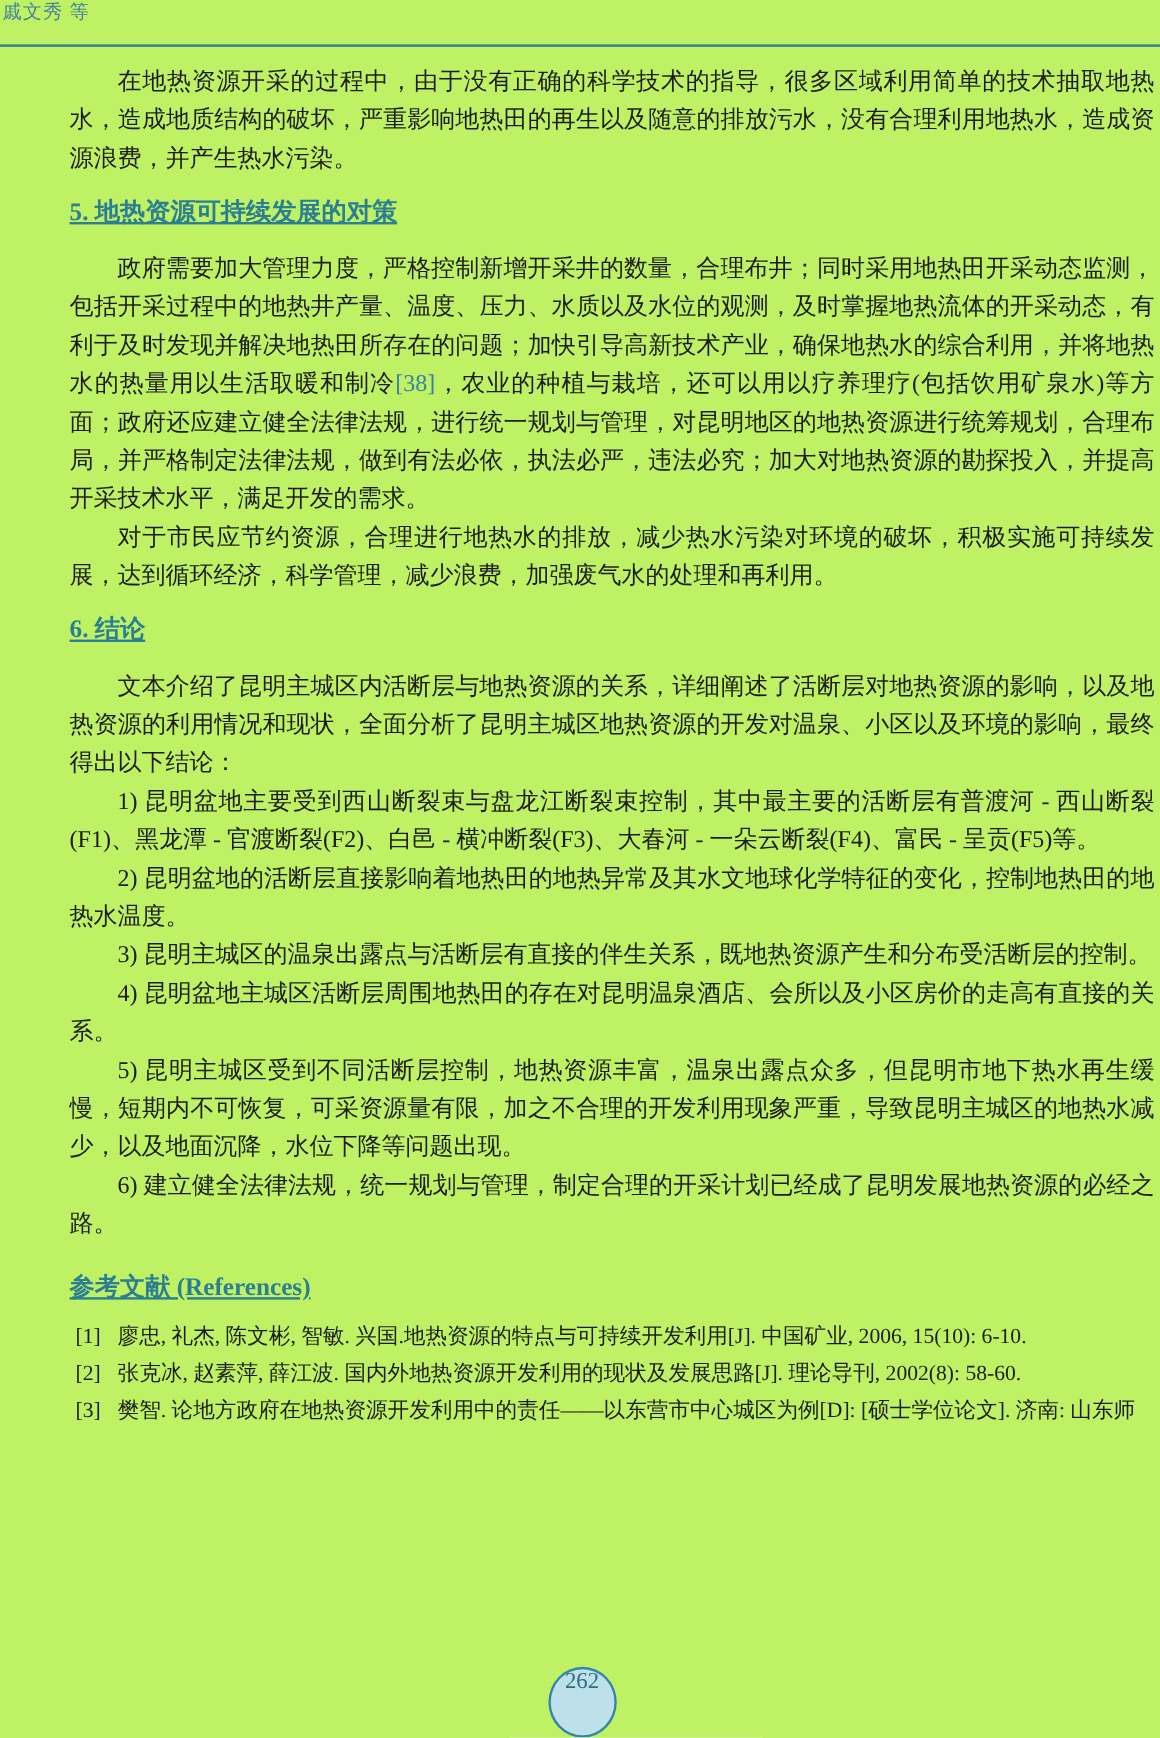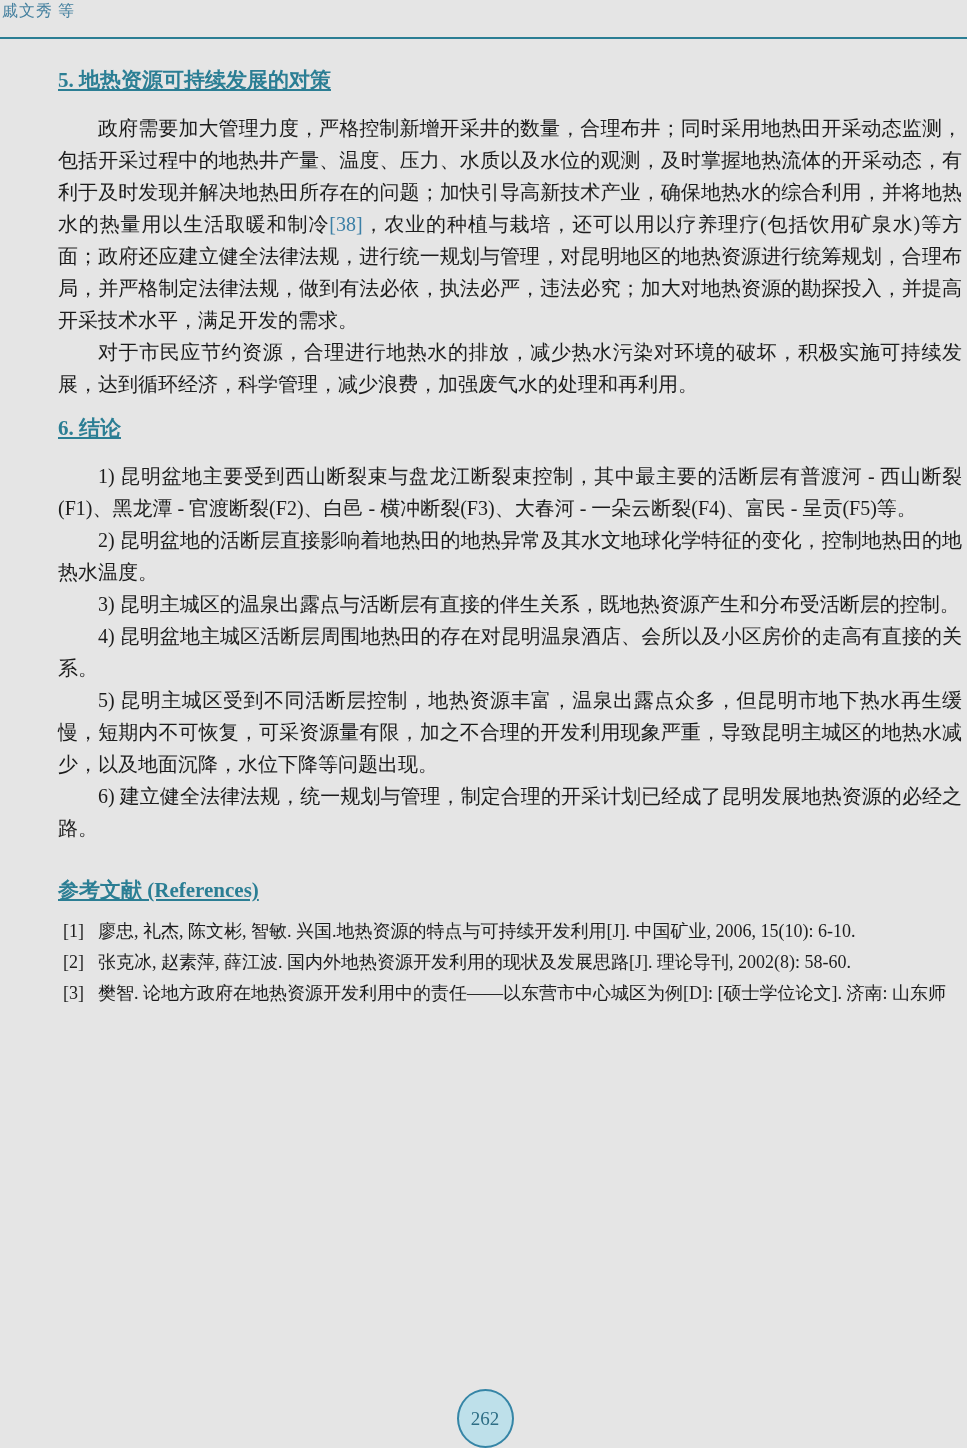--- a/index.html
+++ b/index.html
@@ -1,21 +1,21 @@
 <!DOCTYPE html>
 <html lang="zh"><head>
 <meta charset="utf-8">
 <style>
   html,body{margin:0;padding:0;}
   body{background:#ffffff;}
   .page{
     position:relative;
     width:967px;
     height:1448px;
-    background:#e5e5e5;
+    background:#bef264;
     overflow:hidden;
     font-family:"Liberation Serif","DejaVu Serif",serif;
     color:#1c1c1c;
   }
   .page-header{
     position:absolute;
     top:2px;
     left:2px;
     font-size:16px;
     line-height:18px;
@@ -46,21 +46,21 @@
   h2.sec-heading{
     margin:14px 0 18px 0;
     font-size:21px;
     line-height:28px;
     font-weight:bold;
     color:#2b7e94;
     font-family:"Liberation Serif","DejaVu Serif",serif;
     text-decoration:underline;
   }
   h2.refs-heading{
-    margin-top:32px;
+    margin-top:22px;
     margin-bottom:12px;
   }
   .cite{
     color:#3b7fa6;
   }
   .ref-row{
     display:flex;
     font-size:18px;
     line-height:31px;
     overflow:hidden;
@@ -80,50 +80,52 @@
     position:absolute;
     top:1389px;
     left:50%;
     margin-left:-27px;
     width:53px;
     height:55px;
     border:2px solid #3585a6;
     border-radius:50%;
     background:#bee0ea;
     display:flex;
-    align-items:center;
+    align-items:flex-start;
     justify-content:center;
     font-size:19px;
     color:#2e6e85;
   }
 </style>
 </head>
 <body>
 
 <div class="page">
 
   <div class="page-header">戚文秀 等</div>
 
   <div class="header-rule"></div>
 
   <div class="content">
 
 
+    <p>在地热资源开采的过程中，由于没有正确的科学技术的指导，很多区域利用简单的技术抽取地热水，造成地质结构的破坏，严重影响地热田的再生以及随意的排放污水，没有合理利用地热水，造成资源浪费，并产生热水污染。</p>
 
     <h2 class="sec-heading">5. 地热资源可持续发展的对策</h2>
 
 
     <p>
       <span>政府需要加大管理力度，严格控制新增开采井的数量，合理布井；同时采用地热田开采动态监测，包括开采过程中的地热井产量、温度、压力、水质以及水位的观测，及时掌握地热流体的开采动态，有利于及时发现并解决地热田所存在的问题；加快引导高新技术产业，确保地热水的综合利用，并将地热水的热量用以生活取暖和制冷</span><span class="cite">[38]</span><span>，农业的种植与栽培，还可以用以疗养理疗(包括饮用矿泉水)等方面；政府还应建立健全法律法规，进行统一规划与管理，对昆明地区的地热资源进行统筹规划，合理布局，并严格制定法律法规，做到有法必依，执法必严，违法必究；加大对地热资源的勘探投入，并提高开采技术水平，满足开发的需求。</span>
     </p>
 
     <p>对于市民应节约资源，合理进行地热水的排放，减少热水污染对环境的破坏，积极实施可持续发展，达到循环经济，科学管理，减少浪费，加强废气水的处理和再利用。</p>
 
     <h2 class="sec-heading">6. 结论</h2>
 
+    <p>文本介绍了昆明主城区内活断层与地热资源的关系，详细阐述了活断层对地热资源的影响，以及地热资源的利用情况和现状，全面分析了昆明主城区地热资源的开发对温泉、小区以及环境的影响，最终得出以下结论：</p>
 
     <p>1) 昆明盆地主要受到西山断裂束与盘龙江断裂束控制，其中最主要的活断层有普渡河 - 西山断裂(F1)、黑龙潭 - 官渡断裂(F2)、白邑 - 横冲断裂(F3)、大春河 - 一朵云断裂(F4)、富民 - 呈贡(F5)等。</p>
     <p>2) 昆明盆地的活断层直接影响着地热田的地热异常及其水文地球化学特征的变化，控制地热田的地热水温度。</p>
     <p>3) 昆明主城区的温泉出露点与活断层有直接的伴生关系，既地热资源产生和分布受活断层的控制。</p>
     <p>4) 昆明盆地主城区活断层周围地热田的存在对昆明温泉酒店、会所以及小区房价的走高有直接的关系。</p>
     <p>5) 昆明主城区受到不同活断层控制，地热资源丰富，温泉出露点众多，但昆明市地下热水再生缓慢，短期内不可恢复，可采资源量有限，加之不合理的开发利用现象严重，导致昆明主城区的地热水减少，以及地面沉降，水位下降等问题出现。</p>
     <p>6) 建立健全法律法规，统一规划与管理，制定合理的开采计划已经成了昆明发展地热资源的必经之路。</p>
 
     <h2 class="sec-heading refs-heading">参考文献 (References)</h2>
 

